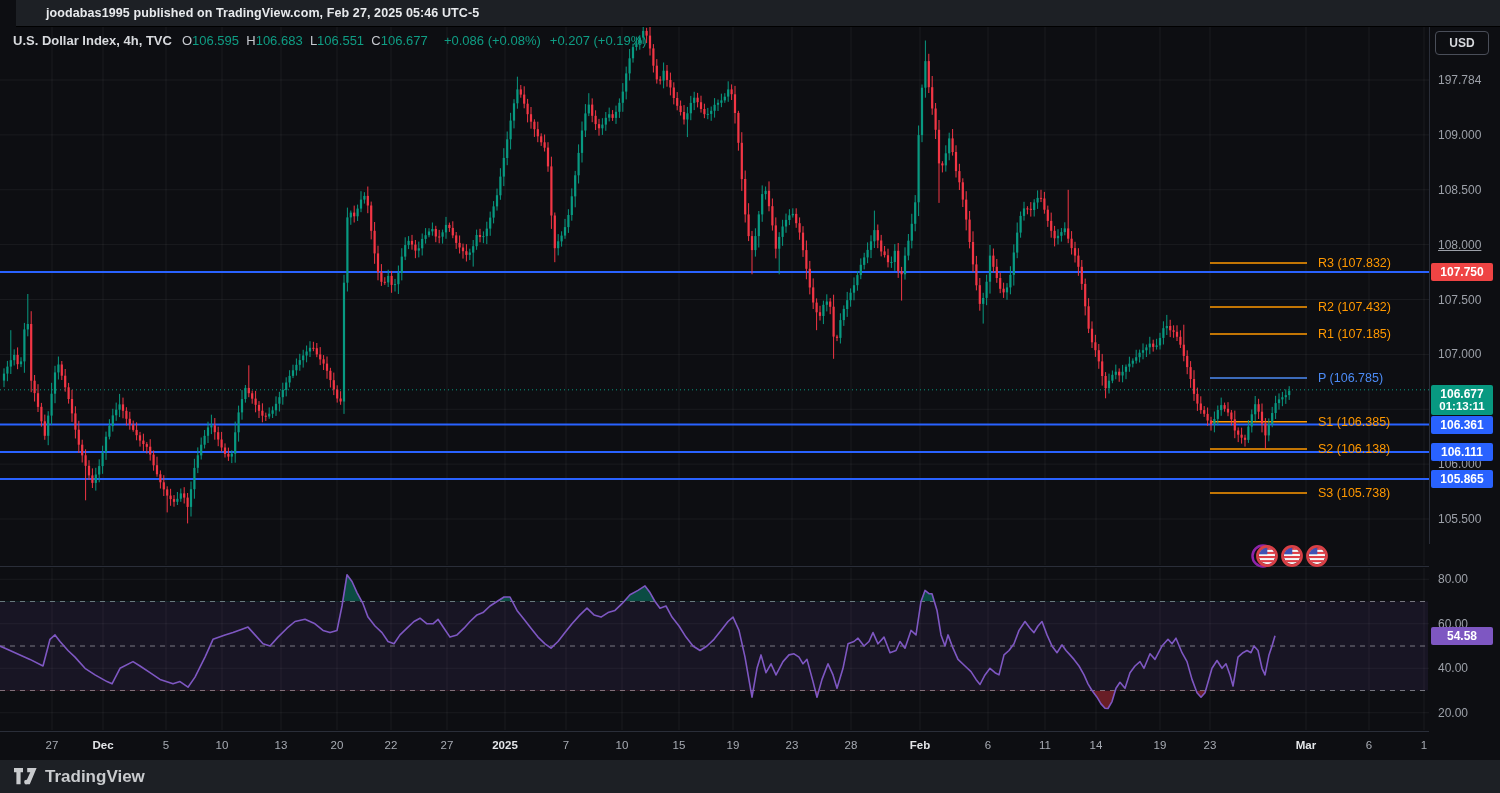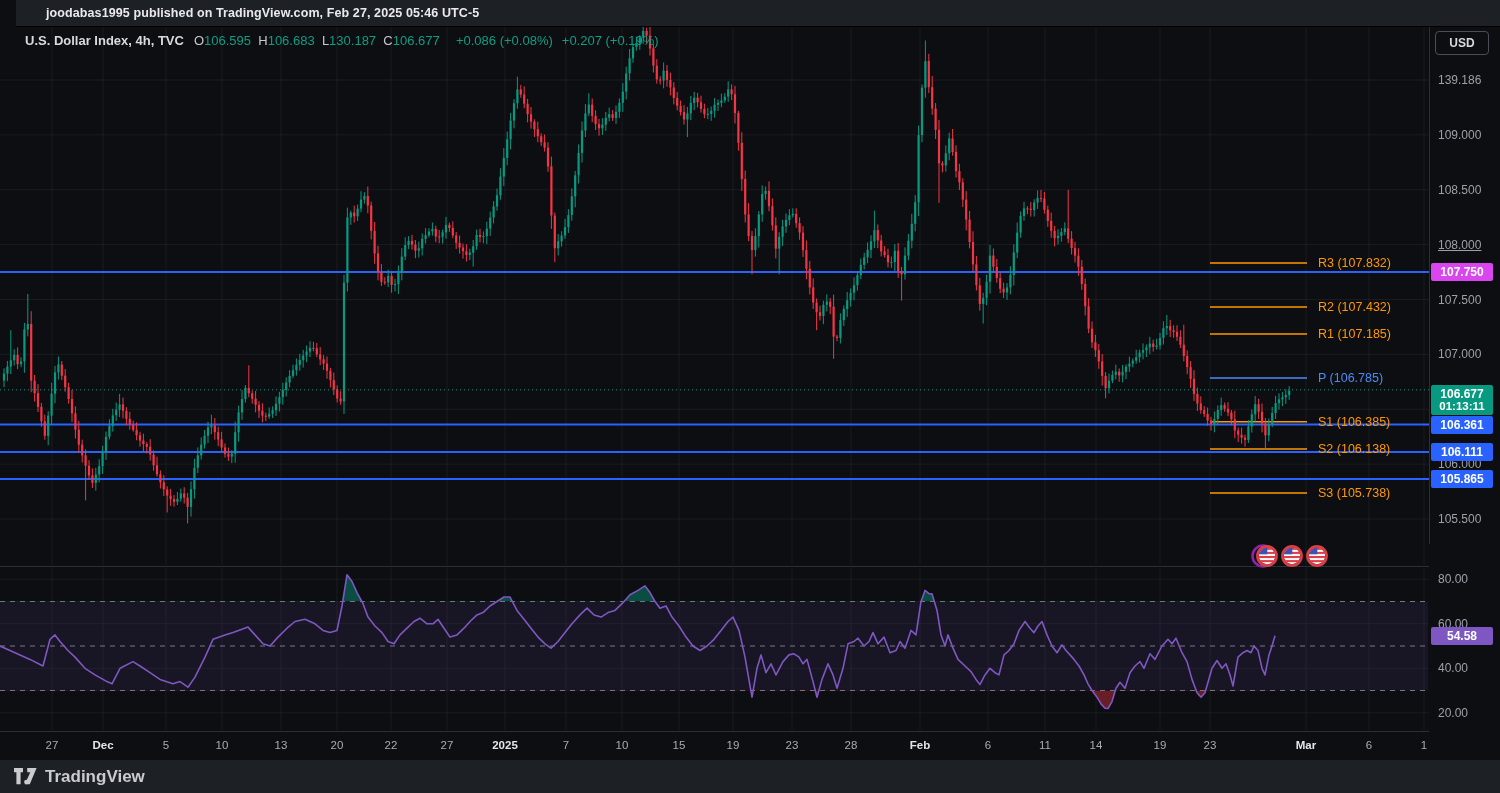--- a/index.html
+++ b/index.html
@@ -3,21 +3,21 @@
 <meta charset="utf-8">
 <style>
   html,body{margin:0;padding:0;background:#0c0d10;}
   #root{position:relative;width:1500px;height:793px;background:#0d0e12;overflow:hidden;
         font-family:"Liberation Sans",sans-serif;-webkit-font-smoothing:antialiased;}
   
   #attribution{position:absolute;left:16px;top:0;width:1500px;height:27px;background:#1d2025;
     border-bottom:1px solid #000;display:flex;align-items:center;padding-left:30px;box-sizing:border-box;
     color:#e8eaed;font-size:12.5px;font-weight:700;letter-spacing:.1px;z-index:30;}
   
-  #legend{position:absolute;left:13px;top:33px;z-index:20;font-size:13px;display:flex;gap:0;align-items:center;white-space:pre;margin-left:12px;}
+  #legend{position:absolute;left:13px;top:33px;z-index:20;font-size:13px;display:flex;gap:0;align-items:center;white-space:pre;}
   #legend .sym{color:#d8dade;font-weight:700;margin-right:10px;}
   #legend .k{color:#c6c9cf;}
   #legend .v{color:#0f9d84;}
   #legend .chg{color:#0f9d84;margin-left:9px;}
   
   #plot-svg{position:absolute;left:0;top:0;z-index:5;}
   
   #price-axis{position:absolute;left:1429px;top:27px;width:71px;height:517px;border-left:1px solid #2a2e39;
     background:#0d0e12;z-index:10;}
   #usd-btn{position:absolute;left:5px;top:4px;width:52px;height:22px;border:1px solid #4a4e59;border-radius:4px;
@@ -39,21 +39,21 @@
 <body>
 
 <div id="root">
 
   <div id="attribution">
     <span>joodabas1995 published on TradingView.com, Feb 27, 2025 05:46 UTC-5</span>
   </div>
 
   <div id="legend">
     <span class="sym">U.S. Dollar Index, 4h, TVC</span>
-    <span id="legend-ohlc"><span class="k">O</span><span class="v">106.595  </span><span class="k">H</span><span class="v">106.683  </span><span class="k">L</span><span class="v">130.187  </span><span class="k">C</span><span class="v">106.677  </span></span>
+    <span id="legend-ohlc"><span class="k">O</span><span class="v">106.595  </span><span class="k">H</span><span class="v">106.683  </span><span class="k">L</span><span class="v">106.551  </span><span class="k">C</span><span class="v">106.677  </span></span>
     <span class="chg">+0.086 (+0.08%)</span>
     <span class="chg">+0.207 (+0.19%)</span>
   </div>
 
   <svg id="plot-svg" width="1429" height="731">
       <g>
         <line x1="52" y1="23" x2="52" y2="565" stroke="rgba(255,255,255,0.055)"></line>
         <line x1="52" y1="568" x2="52" y2="730" stroke="rgba(255,255,255,0.055)"></line>
         <line x1="103" y1="23" x2="103" y2="565" stroke="rgba(255,255,255,0.055)"></line>
         <line x1="103" y1="568" x2="103" y2="730" stroke="rgba(255,255,255,0.055)"></line>
@@ -944,34 +944,34 @@
         <rect x="1308" y="551.9" width="18" height="2.05" fill="#e03e47" clip-path="url(#flagclip2)"></rect>
         <rect x="1308" y="556" width="18" height="2.05" fill="#e03e47" clip-path="url(#flagclip2)"></rect>
         <rect x="1308" y="560.0999999999999" width="18" height="2.05" fill="#e03e47" clip-path="url(#flagclip2)"></rect>
         <rect x="1308.8" y="547.8" width="8.5" height="6.5" fill="#3f51b5" clip-path="url(#flagclip2)"></rect>
         <circle cx="1317" cy="556" r="9.6" fill="none" stroke="#d94046" stroke-width="2.6"></circle>
       </g>
     </svg>
 
   <div id="price-axis">
     <div id="usd-btn">USD</div>
-  <div class="ax-label" style="top: 53px;">139.186</div>
+  <div class="ax-label" style="top: 53px;">197.784</div>
       <div class="ax-label" style="top: 107.875px;">109.000</div>
       <div class="ax-label" style="top: 162.75px;">108.500</div>
       <div class="ax-label" style="top: 217.625px; text-decoration: underline;">108.000</div>
       <div class="ax-label" style="top: 272.5px;">107.500</div>
       <div class="ax-label" style="top: 327.375px;">107.000</div>
       <div class="ax-label" style="top: 382.25px;">106.500</div>
       <div class="ax-label" style="top: 437.125px;">106.000</div>
       <div class="ax-label" style="top: 492px;">105.500</div>
       <div class="ax-label" style="top: 552.25px;">80.00</div>
       <div class="ax-label" style="top: 596.75px;">60.00</div>
       <div class="ax-label" style="top: 641.25px; text-align: center;">40.00</div>
       <div class="ax-label" style="top: 685.75px;">20.00</div>
-      <div class="ax-badge" style="background: #d946ef; top: 236.062px;">107.750</div>
+      <div class="ax-badge" style="background: #ef4444; top: 236.062px;">107.750</div>
       <div class="ax-badge" style="background: rgb(41, 98, 255); top: 388.505px;">106.361</div>
       <div class="ax-badge" style="background: rgb(41, 98, 255); top: 415.943px;">106.111</div>
       <div class="ax-badge" style="background: rgb(41, 98, 255); top: 442.941px;">105.865</div>
       <div class="ax-badge" style="background: rgb(8, 153, 129); top: 357.824px; padding-bottom: 2px;">106.677<span class="sub">01:13:11</span></div>
       <div class="ax-badge" style="background: rgb(126, 87, 194); top: 599.809px;">54.58</div>
     </div>
 
   <div id="time-axis">
       <div class="t-label" style="left: 52px;">27</div>
       <div class="t-label strong" style="left: 103px;">Dec</div>

